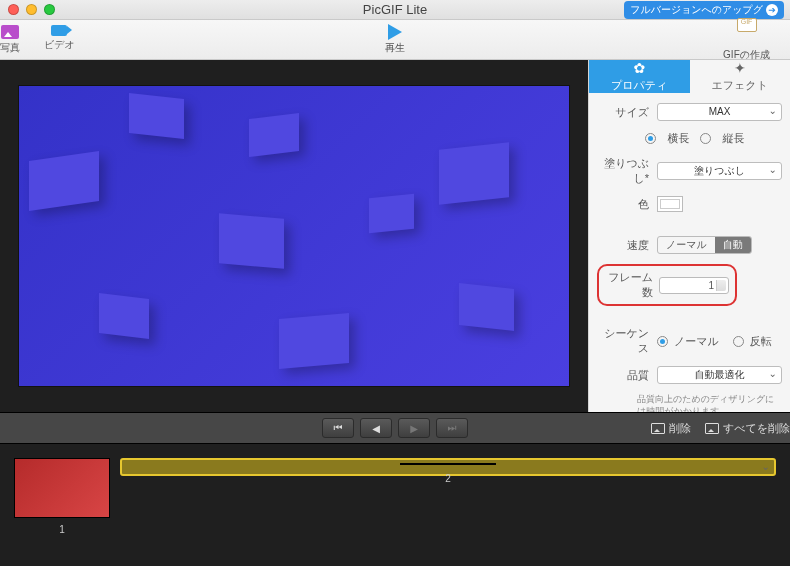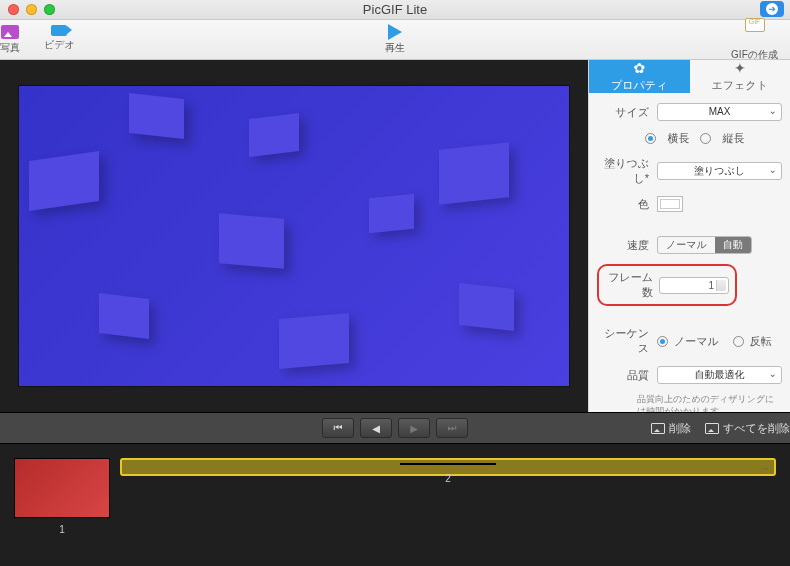--- a/index.html
+++ b/index.html
@@ -14,21 +14,21 @@
 .tf-max { background:#28c940; }
 .title { position: absolute; left: 0; right: 0; text-align: center; font-size: 13px; color: #444; pointer-events: none; }
 .upgrade { position: absolute; right: 6px; top: 1px; background:#2f8de6; color:#fff; border-radius:4px; padding:2px 6px; font-size:10px; display:flex; align-items:center; gap:3px; cursor:pointer; }
 .upgrade .arr { background:#fff; color:#2f8de6; border-radius:50%; width:12px; height:12px; display:inline-flex; align-items:center; justify-content:center; font-size:9px; }
 
 
 .toolbar { height: 40px; background: linear-gradient(#f7f7f7,#ececec); border-bottom: 1px solid #c9c9c9; display:flex; align-items:center; position:relative; }
 .tb-left { display:flex; gap:24px; padding-left:0; }
 .tb-item { display:flex; flex-direction:column; align-items:center; font-size:10px; color:#555; cursor:pointer; gap:2px; }
 .tb-center { position:absolute; left:50%; transform:translateX(-50%); display:flex; flex-direction:column; align-items:center; font-size:10px; color:#555; cursor:pointer; gap:1px;}
-.tb-right { position:absolute; right:12px; display:flex; flex-direction:column; align-items:center; font-size:10px; color:#555; cursor:pointer; gap:16px;}
+.tb-right { position:absolute; right:20px; display:flex; flex-direction:column; align-items:center; font-size:10px; color:#555; cursor:pointer; gap:16px;}
 .ico { width:18px; height:14px; }
 .ico-photo { background:#b94ecb; border-radius:2px; position:relative; }
 .ico-photo::after{content:"";position:absolute;left:3px; bottom:2px; width:0;height:0;border-left:4px solid transparent;border-right:4px solid transparent;border-bottom:5px solid #fff;}
 .ico-video { background:#2f9de6; width:16px; height:11px; border-radius:2px; position:relative; }
 .ico-video::after{content:"";position:absolute;right:-5px;top:1px;width:0;height:0;border-top:4px solid transparent;border-bottom:4px solid transparent;border-left:5px solid #2f9de6;}
 .ico-play { width:0;height:0;border-top:8px solid transparent;border-bottom:8px solid transparent;border-left:14px solid #2f9de6; }
 .ico-gif { width:20px; height:14px; border:1px solid #c7a96a; border-radius:2px; position:relative; background:#fff; }
 .ico-gif::before{content:"GIF";position:absolute;left:0;right:0;top:-1px;text-align:center;font-size:7px;color:#c7a96a;}
 
 
@@ -95,20 +95,21 @@
 <body>
 
 <div class="titlebar">
   <div class="traffic">
     <span class="tf-close"></span>
     <span class="tf-min"></span>
     <span class="tf-max"></span>
   </div>
   <div class="title">PicGIF Lite</div>
   <div class="upgrade">
+    <span>フルバージョンへのアップグ</span>
     <span class="arr">➔</span>
   </div>
 </div>
 
 <div class="toolbar">
   <div class="tb-left">
     <div class="tb-item">
       <span class="ico ico-photo"></span>
       <span>写真</span>
     </div>

